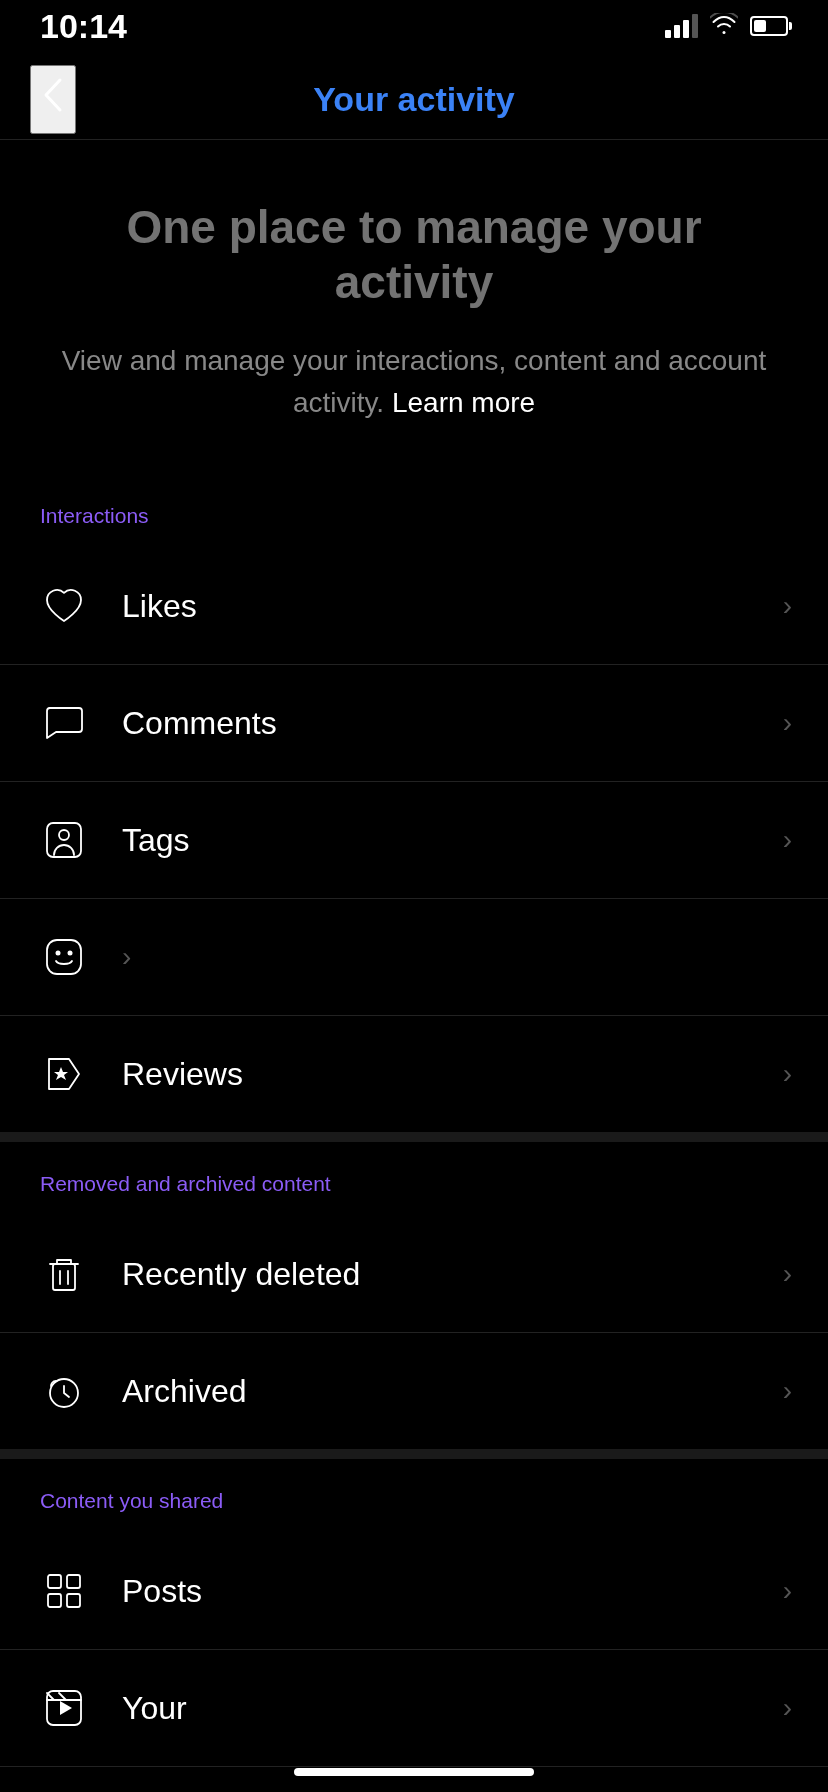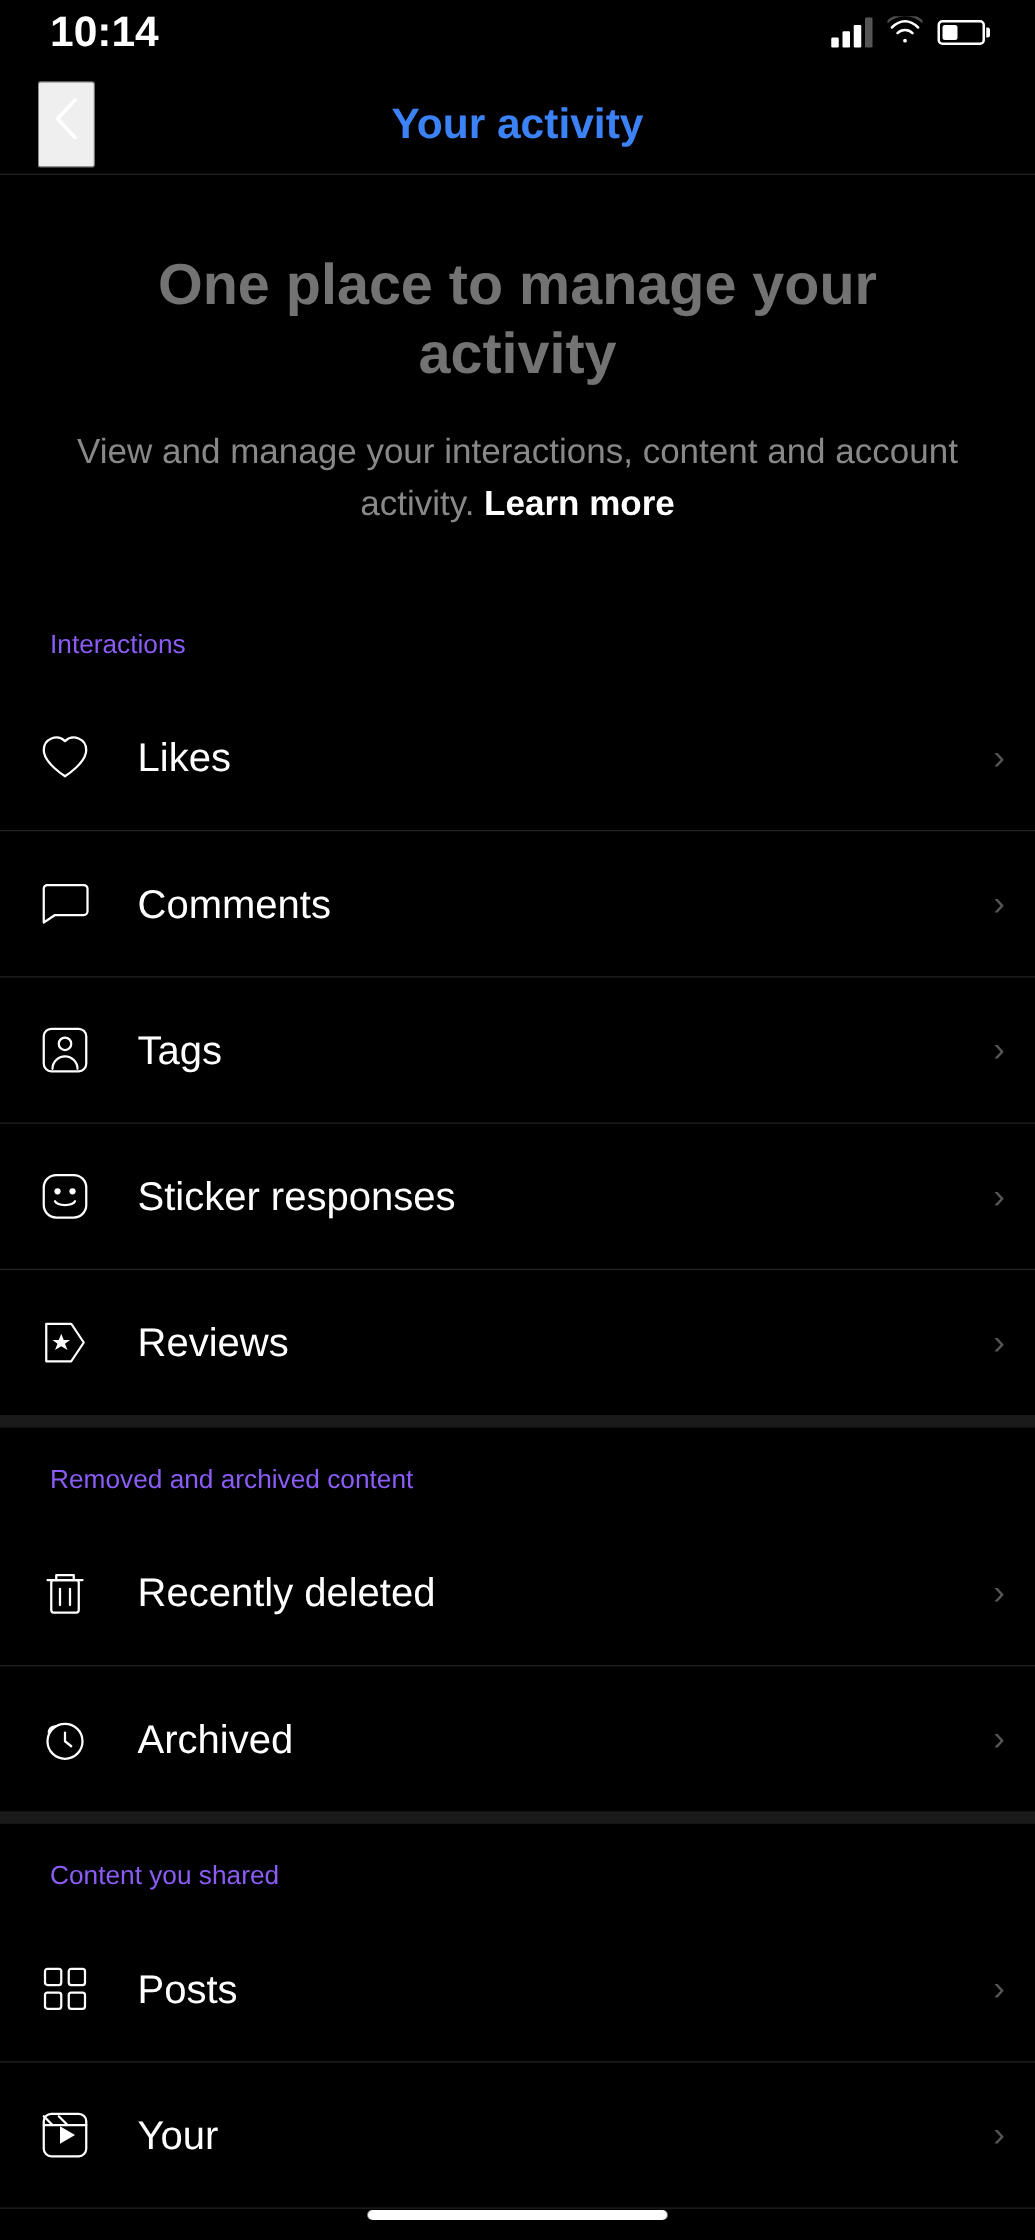--- a/index.html
+++ b/index.html
@@ -120,36 +120,36 @@
 
     .hero-subtitle {
       font-size: 28px;
       color: #888;
       line-height: 1.5;
     }
 
     .hero-subtitle .learn-more {
       color: #fff;
       text-decoration: none;
-      font-weight: 700;
+      font-weight: 400;
     }
 
     
     .section-header {
       padding: 30px 40px 20px;
       font-size: 21px;
       font-weight: 500;
       color: #8b5cf6;
     }
 
     
     .menu-item {
       display: flex;
       align-items: center;
-      padding: 30px 24px;
+      padding: 30px 36px;
       cursor: pointer;
       position: relative;
     }
 
     .menu-icon {
       width: 56px;
       height: 56px;
       display: flex;
       align-items: center;
       justify-content: center;
@@ -285,21 +285,20 @@
 
 <div class="menu-item">
   <div class="menu-icon">
     <svg viewBox="0 0 46 46">
       <rect x="6" y="6" width="34" height="34" rx="10"></rect>
       <circle cx="17" cy="19" r="2.5" fill="#fff" stroke="none"></circle>
       <circle cx="29" cy="19" r="2.5" fill="#fff" stroke="none"></circle>
       <path d="M15 27c2 4 14 4 16 0" stroke-linecap="round"></path>
     </svg>
   </div>
-  <span class="menu-label">Sticker responses</span>
   <span class="chevron-right">›</span>
 </div>
 <div class="divider"></div>
 
 <div class="menu-item">
   <div class="menu-icon">
     <svg viewBox="0 0 46 46">
       <path d="M8 8h20l10 15-10 15H8V8z"></path>
       <polygon points="20,16 22,21 27,21 23,24 25,29 20,26 15,29 17,24 13,21 18,21" fill="#fff" stroke="none"></polygon>
     </svg>

